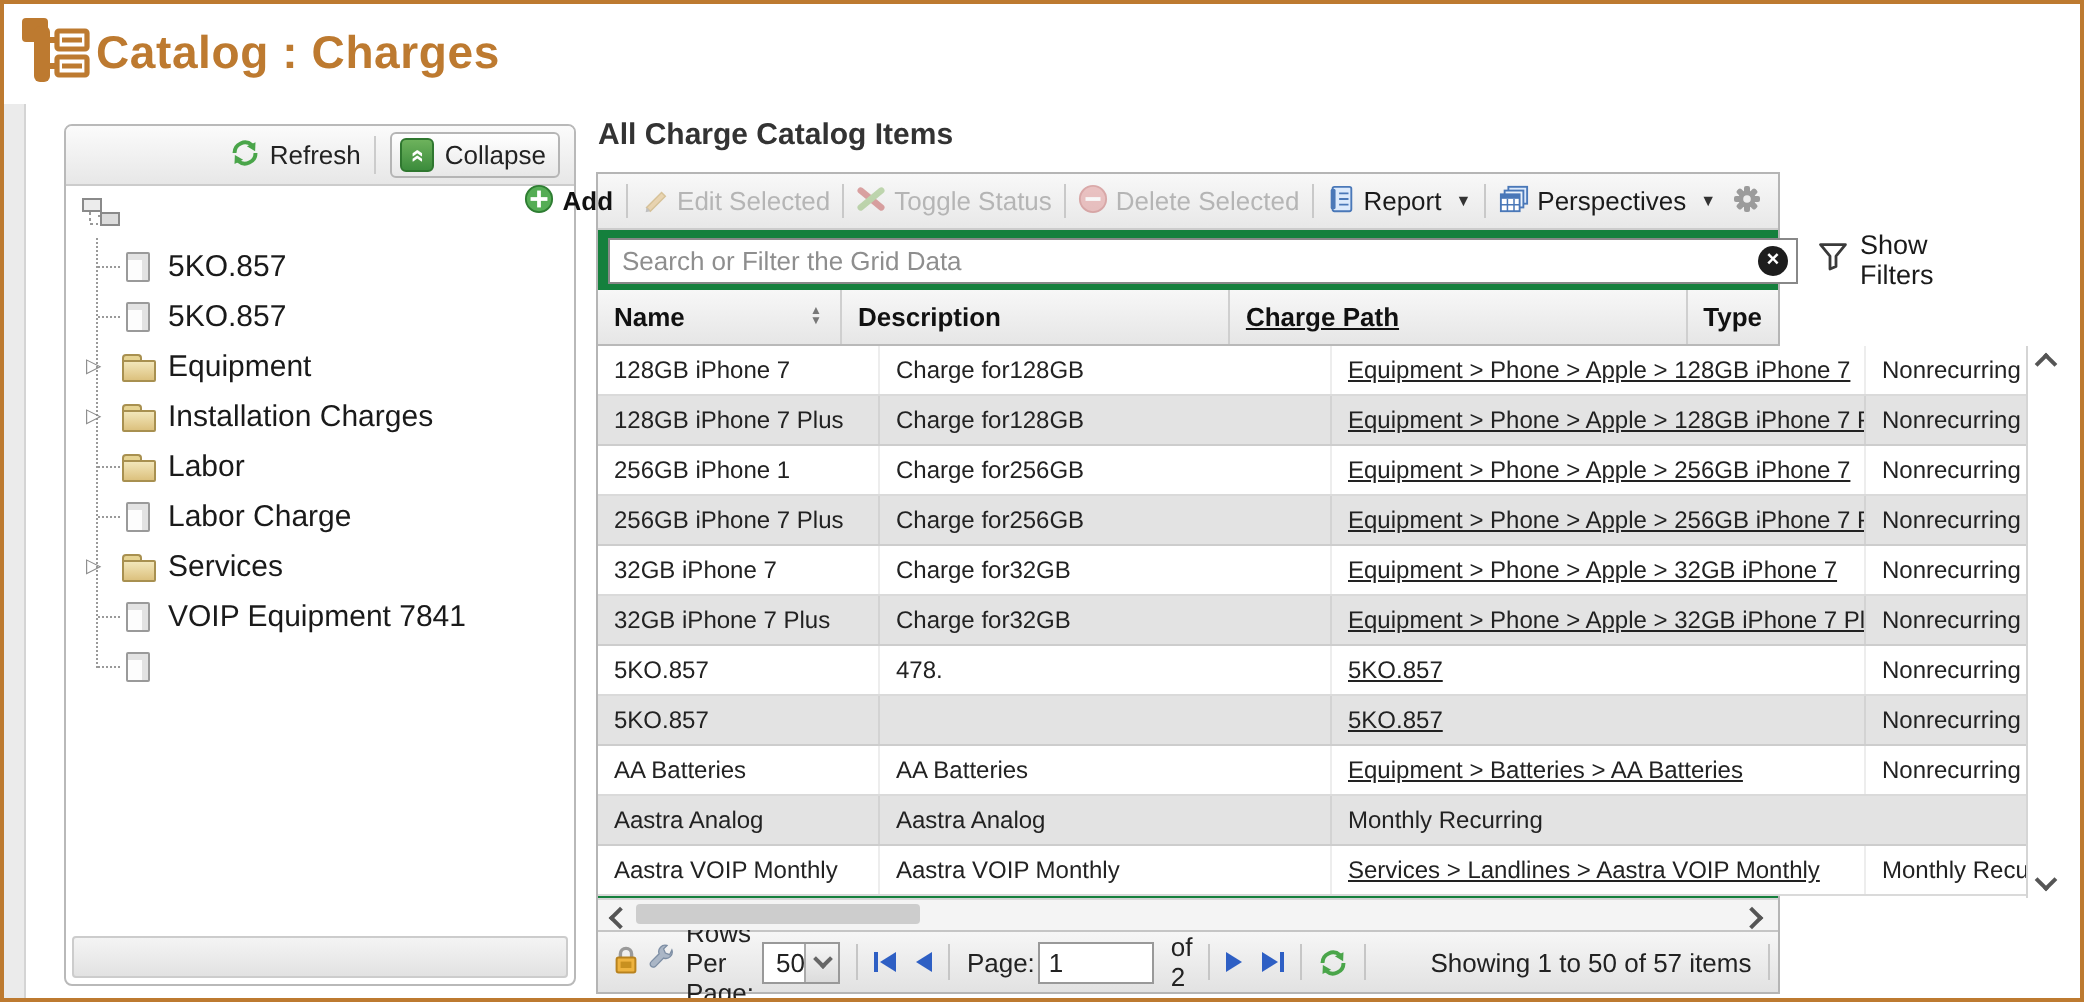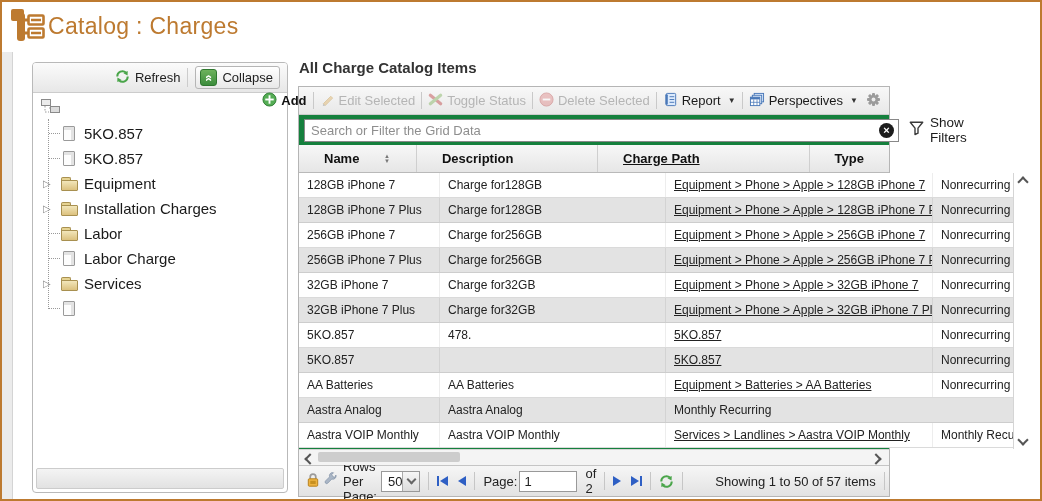--- a/index.html
+++ b/index.html
@@ -2,21 +2,21 @@
 <html><head>
 <meta charset="utf-8">
 <style>
   html,body{margin:0;padding:0;background:#fff;}
   .page{position:relative;width:1042px;height:501px;box-sizing:border-box;border:2px solid #bd7a30;
         background:#fff;font-family:"Liberation Sans","DejaVu Sans",sans-serif;overflow:hidden;}
 
   
   .app-header{position:absolute;left:0;top:0;right:0;height:52px;background:#fff;}
   .app-icon{position:absolute;left:7px;top:4px;}
-  .app-title{position:absolute;left:46px;top:11px;font-size:23px;font-weight:normal;color:#bd7a30;letter-spacing:.3px;}
+  .app-title{position:absolute;left:46px;top:11px;font-size:23px;font-weight:bold;color:#bd7a30;letter-spacing:.3px;}
 
   .left-gutter{position:absolute;left:0;top:50px;width:10px;height:449px;background:#ebebeb;border-right:1px solid #d4d4d4;}
 
   
   .sidebar{position:absolute;left:30px;top:60px;width:256px;height:431px;background:#fff;
            border:1px solid #b9b9b9;border-radius:4px;overflow:hidden;box-sizing:border-box;}
   .sidebar-toolbar{height:29px;background:linear-gradient(#fbfbfb,#e7e7e7);border-bottom:1px solid #ccc;
            display:flex;align-items:center;justify-content:flex-end;padding:0 7px;gap:7px;font-size:13px;color:#222;}
   .tool-btn{display:flex;align-items:center;gap:5px;cursor:pointer;}
   .tool-btn.bordered{border:1px solid #b5b5b5;border-radius:3px;background:linear-gradient(#fff,#e8e8e8);padding:2px 6px 2px 4px;}
@@ -59,21 +59,21 @@
   .search-row{height:30px;display:flex;align-items:center;padding:0 5px;gap:10px;box-sizing:border-box;}
   .search-box{position:relative;width:595px;height:23px;border:1px solid #888;background:#fff;display:flex;align-items:center;flex:none;box-sizing:border-box;}
   .search-box input{border:none;outline:none;flex:1;font-size:13px;padding:0 26px 0 6px;color:#333;height:100%;font-family:inherit;background:transparent;}
   .search-box input::placeholder{color:#8e8e8e;}
   .clear-btn{position:absolute;right:4px;top:3px;width:15px;height:15px;border-radius:50%;background:#1d1d1d;color:#fff;
         font-size:11px;line-height:15px;text-align:center;font-weight:bold;cursor:pointer;}
   .filters-btn{display:flex;align-items:center;gap:6px;font-size:13.5px;color:#1a1a1a;cursor:pointer;}
 
   .grid-header{height:28px;background:linear-gradient(#f7f7f7,#e6e6e6);border-bottom:1px solid #b9b9b9;box-sizing:border-box;
         display:flex;font-size:13px;font-weight:bold;color:#111;}
-  .gh-cell{display:flex;align-items:center;padding:0 25px;border-right:1px solid #cfcfcf;box-sizing:border-box;}
+  .gh-cell{display:flex;align-items:center;padding:0 8px;border-right:1px solid #cfcfcf;box-sizing:border-box;}
   .w-name{width:141px;}.w-desc{width:226px;}.w-path{width:267px;text-decoration:underline;}
   .gh-cell.w-type{flex:1;border-right:none;}
   .sort{margin-left:auto;display:flex;flex-direction:column;font-size:6px;line-height:5px;color:#777;margin-right:1px;}
 
   .grid-body{height:276px;display:flex;box-sizing:border-box;}
   .rows{width:714px;flex:none;}
   .grid-row{height:25px;display:flex;border-bottom:1px solid #dadada;box-sizing:border-box;background:#fff;font-size:12px;color:#222;}
   .grid-row.alt{background:#e3e3e3;border-bottom-color:#cdcdcd;}
   .grid-cell{padding:0 8px;display:flex;align-items:center;white-space:nowrap;overflow:hidden;box-sizing:border-box;border-right:1px solid rgba(0,0,0,.07);}
   .grid-cell.w-type{flex:1;border-right:none;}
@@ -203,20 +203,27 @@
           <div class="tree-item">
             <span class="twisty">▷</span>
             <span class="ticon folder"></span>
             <span class="tree-label">Services</span>
           </div>
           <div class="tree-item">
             <span class="twisty">
               <span class="stub"></span>
             </span>
             <span class="ticon file"></span>
+            <span class="tree-label">VOIP Equipment 7841</span>
+          </div>
+          <div class="tree-item">
+            <span class="twisty">
+              <span class="stub"></span>
+            </span>
+            <span class="ticon file"></span>
           </div>
         </div>
     </div>
     <div class="sidebar-footer"></div>
   </div>
 
   <div class="main-title">All Charge Catalog Items</div>
 
   <div class="grid-panel">
 
@@ -345,21 +352,21 @@
             <div class="grid-cell w-path">Equipment &gt; Phone &gt; Apple &gt; 128GB iPhone 7</div>
             <div class="grid-cell w-type">Nonrecurring</div>
           </div>
           <div class="grid-row alt">
             <div class="grid-cell w-name">128GB iPhone 7 Plus</div>
             <div class="grid-cell w-desc">Charge for128GB</div>
             <div class="grid-cell w-path">Equipment &gt; Phone &gt; Apple &gt; 128GB iPhone 7 Plus</div>
             <div class="grid-cell w-type">Nonrecurring</div>
           </div>
           <div class="grid-row">
-            <div class="grid-cell w-name">256GB iPhone 7</div>
+            <div class="grid-cell w-name">256GB iPhone 1</div>
             <div class="grid-cell w-desc">Charge for256GB</div>
             <div class="grid-cell w-path">Equipment &gt; Phone &gt; Apple &gt; 256GB iPhone 7</div>
             <div class="grid-cell w-type">Nonrecurring</div>
           </div>
           <div class="grid-row alt">
             <div class="grid-cell w-name">256GB iPhone 7 Plus</div>
             <div class="grid-cell w-desc">Charge for256GB</div>
             <div class="grid-cell w-path">Equipment &gt; Phone &gt; Apple &gt; 256GB iPhone 7 Plus</div>
             <div class="grid-cell w-type">Nonrecurring</div>
           </div>

